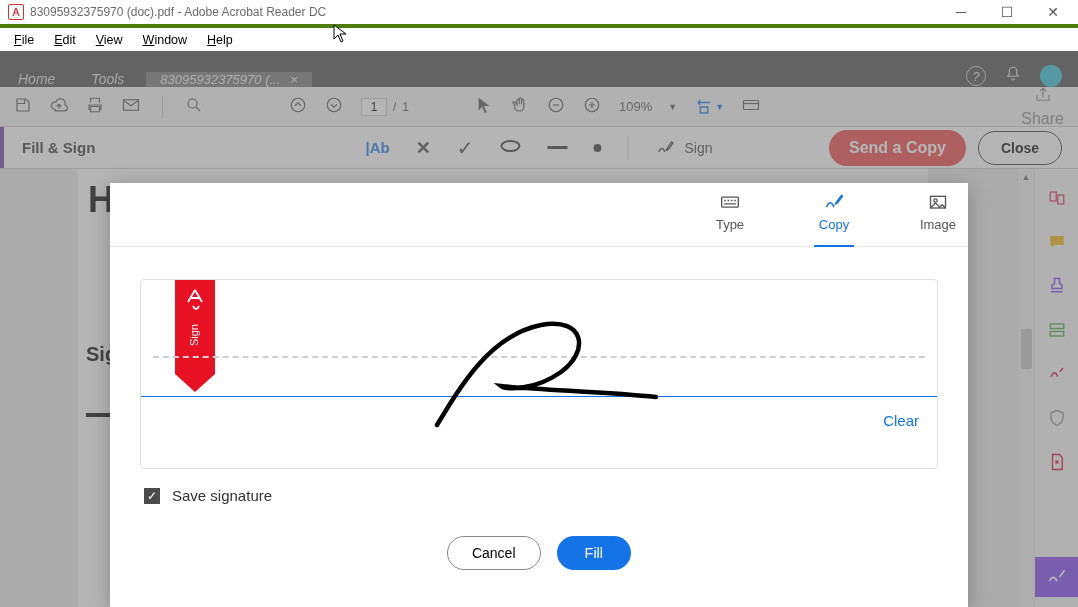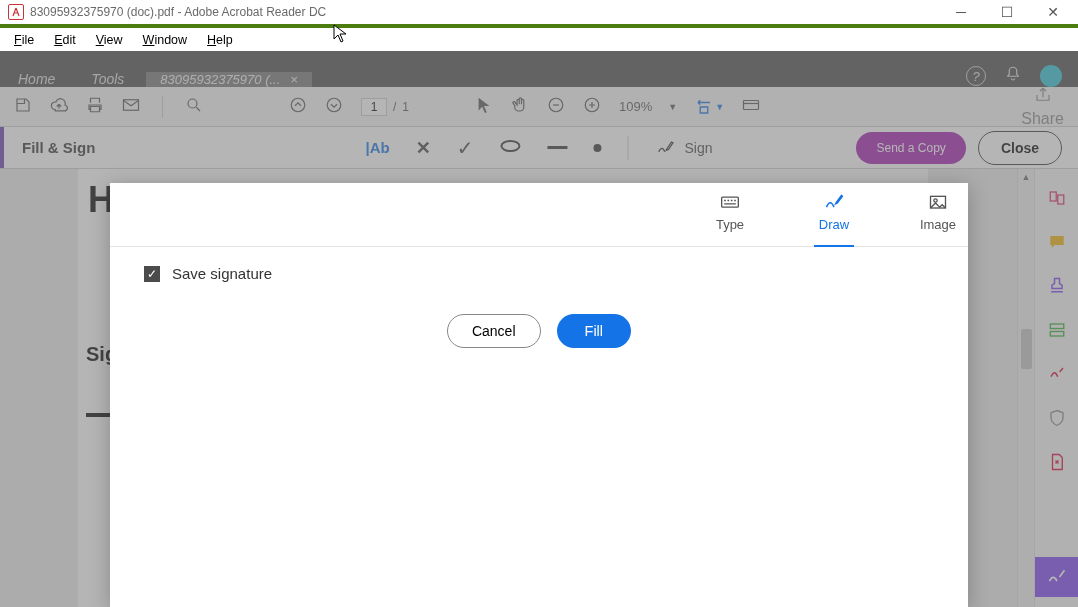--- a/index.html
+++ b/index.html
@@ -30,21 +30,21 @@
   .toolbar .page { font-size:12px; display:flex; align-items:center; gap:6px;}
   .toolbar .page input{ width:26px; text-align:center; border:1px solid #ccc; font-size:12px; padding:1px;}
   .toolbar .right { margin-left:auto; display:flex; align-items:center; gap:8px; color:#888;}
 
   
   .fillsign { height: 42px; display:flex; align-items:center; padding:0 16px; border-bottom:1px solid #ccc; background:#fff; position:relative;}
   .fillsign .accent { position:absolute; left:0; top:0; bottom:0; width:4px; background:#6a3db3;}
   .fillsign .title { font-weight:600; font-size:15px; color:#333; margin-left:6px;}
   .fillsign .tools { position:absolute; left:50%; transform:translateX(-50%); display:flex; align-items:center; gap:26px; color:#444;}
   .fillsign .rightbtns { margin-left:auto; display:flex; align-items:center; gap:12px;}
-  .btn-blue { background:#a21caf; color:#fff; border:none; border-radius:18px; padding:9px 20px; font-size:12px; font-weight:400;}
+  .btn-blue { background:#ef4444; color:#fff; border:none; border-radius:18px; padding:9px 20px; font-size:16px; font-weight:700;}
   .btn-outline { background:#fff; border:1.5px solid #333; border-radius:18px; padding:8px 22px; font-size:14px; font-weight:600;}
 
   
   .docarea { position:absolute; top:169px; bottom:0; left:0; right:44px; background:#ececec; overflow:hidden;}
   .docarea .page-bg { position:absolute; left:78px; top:0; width:850px; height:100%; background:#fff; }
   .docarea .page-bg .h-left { position:absolute; left:10px; top:10px; font-size:36px; font-weight:700;}
   .docarea .page-bg .sig-lbl { position:absolute; left:8px; top:174px; font-size:20px; font-weight:600;}
   .docarea .page-bg .line1 { position:absolute; left:8px; top:244px; width:60px; height:4px; background:#000;}
 
   
@@ -295,32 +295,46 @@
       <svg width="26" height="20" viewBox="0 0 24 24" fill="none" stroke="#555" stroke-width="1.6">
           <rect x="2" y="5" width="20" height="12" rx="1"></rect>
           <path d="M5 9h2M9 9h2M13 9h2M17 9h2M5 13h14"></path>
         </svg>
       <span>Type</span>
     </div>
     <div class="tab active">
       <svg width="26" height="20" viewBox="0 0 24 24" fill="none" stroke="#1473e6" stroke-width="1.8">
           <path d="M3 17c3-7 6-7 9 0M15 11l6-8 1 1-6 8-2 1z"></path>
         </svg>
-      <span>Draw</span>
+      <span>Copy</span>
     </div>
     <div class="tab">
       <svg width="26" height="20" viewBox="0 0 24 24" fill="none" stroke="#555" stroke-width="1.6">
           <rect x="3" y="4" width="18" height="14"></rect>
           <circle cx="9" cy="9" r="2"></circle>
           <path d="M3 18l6-6 5 5 3-3 4 4"></path>
         </svg>
       <span>Image</span>
     </div>
   </div>
 
+  <div class="sig-box">
+    <div class="ribbon">
+      <svg width="24" height="28" viewBox="0 0 24 28" fill="none" stroke="#fff" stroke-width="1.8">
+          <path d="M12 2 L5 14 M12 2 L19 14 M8 10 H16 M10 18c2 4 4 4 6 0"></path>
+        </svg>
+      <span class="rt">Sign</span>
+    </div>
+    <div class="rule-dash"></div>
+    <div class="rule-blue"></div>
+    <svg class="sig-path" width="800" height="190" viewBox="0 0 800 190">
+      <path d="M 296 145 C 320 105, 350 55, 400 45 C 445 37, 448 72, 420 92 C 395 110, 365 110, 360 106 C 400 110, 470 112, 515 117" fill="none" stroke="#000" stroke-width="4.5" stroke-linecap="round"></path>
+    </svg>
+    <span class="clear">Clear</span>
+  </div>
 
   <div class="save-row">
     <span class="cb">✓</span>
     <span>Save signature</span>
   </div>
 
   <div class="btn-row">
     <button class="btn-cancel">Cancel</button>
     <button class="btn-apply">Fill</button>
   </div>

